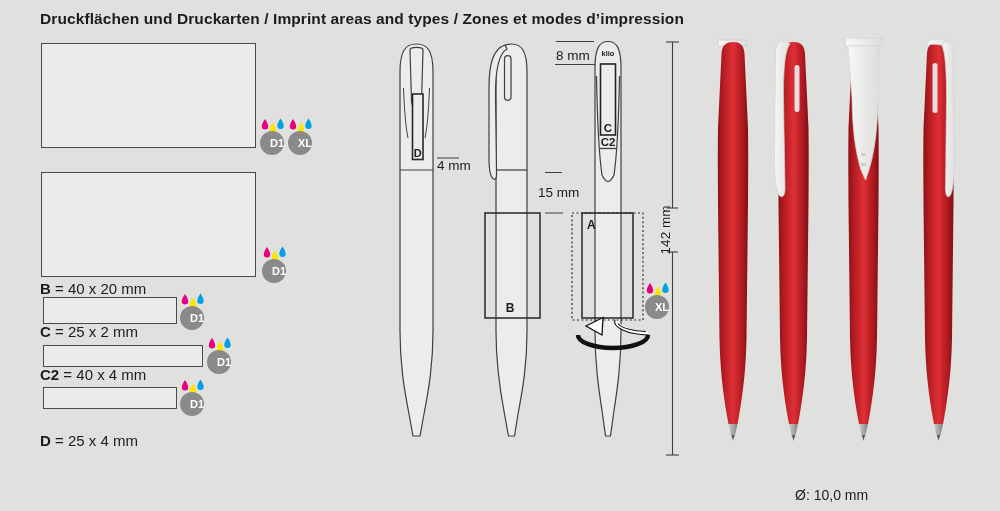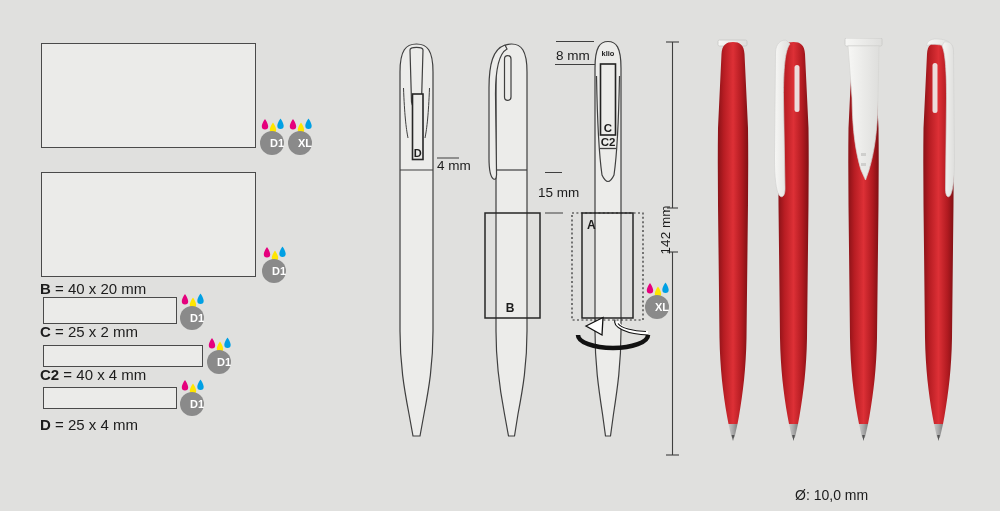--- a/index.html
+++ b/index.html
@@ -33,20 +33,21 @@
   }
   .footer-label{position:absolute; top:487px; font-size:14px;}
   svg text{font-family:"Liberation Sans", sans-serif; fill:#1c1c1c;}
   .zone-letter{font-weight:bold;}
 </style>
 </head>
 <body>
 
 <div class="stage">
 
+  <div class="abs title">Druckflächen und Druckarten / Imprint areas and types / Zones et modes d’impression</div>
 
   <div class="area-rect" style="left:41px; top:43px; width:215px; height:105px;"></div>
 
   <div class="area-rect" style="left:41px; top:172px; width:215px; height:105px;"></div>
   <div class="area-label" style="left:40px; top:280px;">
     <b>B</b>
     <span>= 40 x 20 mm</span>
   </div>
 
   <div class="area-rect" style="left:43px; top:297px; width:134px; height:27px;"></div>
@@ -55,21 +56,21 @@
     <span>= 25 x 2 mm</span>
   </div>
 
   <div class="area-rect" style="left:43px; top:345px; width:160px; height:22px;"></div>
   <div class="area-label" style="left:40px; top:366px;">
     <b>C2</b>
     <span>= 40 x 4 mm</span>
   </div>
 
   <div class="area-rect" style="left:43px; top:387px; width:134px; height:22px;"></div>
-  <div class="area-label" style="left:40px; top:416px;">
+  <div class="area-label" style="left:40px; top:432px;">
     <b>D</b>
     <span>= 25 x 4 mm</span>
   </div>
 
   <div class="badge" style="left:260px; top:118px;">
     <svg class="drops" viewBox="0 0 24 16">
       <path transform="translate(0,1)" d="M4,0 C4,0 7.2,4.6 7.2,7.2 A3.2,3.2 0 1 1 0.8,7.2 C0.8,4.6 4,0 4,0 Z" fill="#e5007d"></path>
       <path transform="translate(8,4.5)" d="M4,0 C4,0 7.2,4.6 7.2,7.2 A3.2,3.2 0 1 1 0.8,7.2 C0.8,4.6 4,0 4,0 Z" fill="#ffe600"></path>
       <path transform="translate(15.5,.5)" d="M4,0 C4,0 7.2,4.6 7.2,7.2 A3.2,3.2 0 1 1 0.8,7.2 C0.8,4.6 4,0 4,0 Z" fill="#00a0e4"></path>
     </svg>

